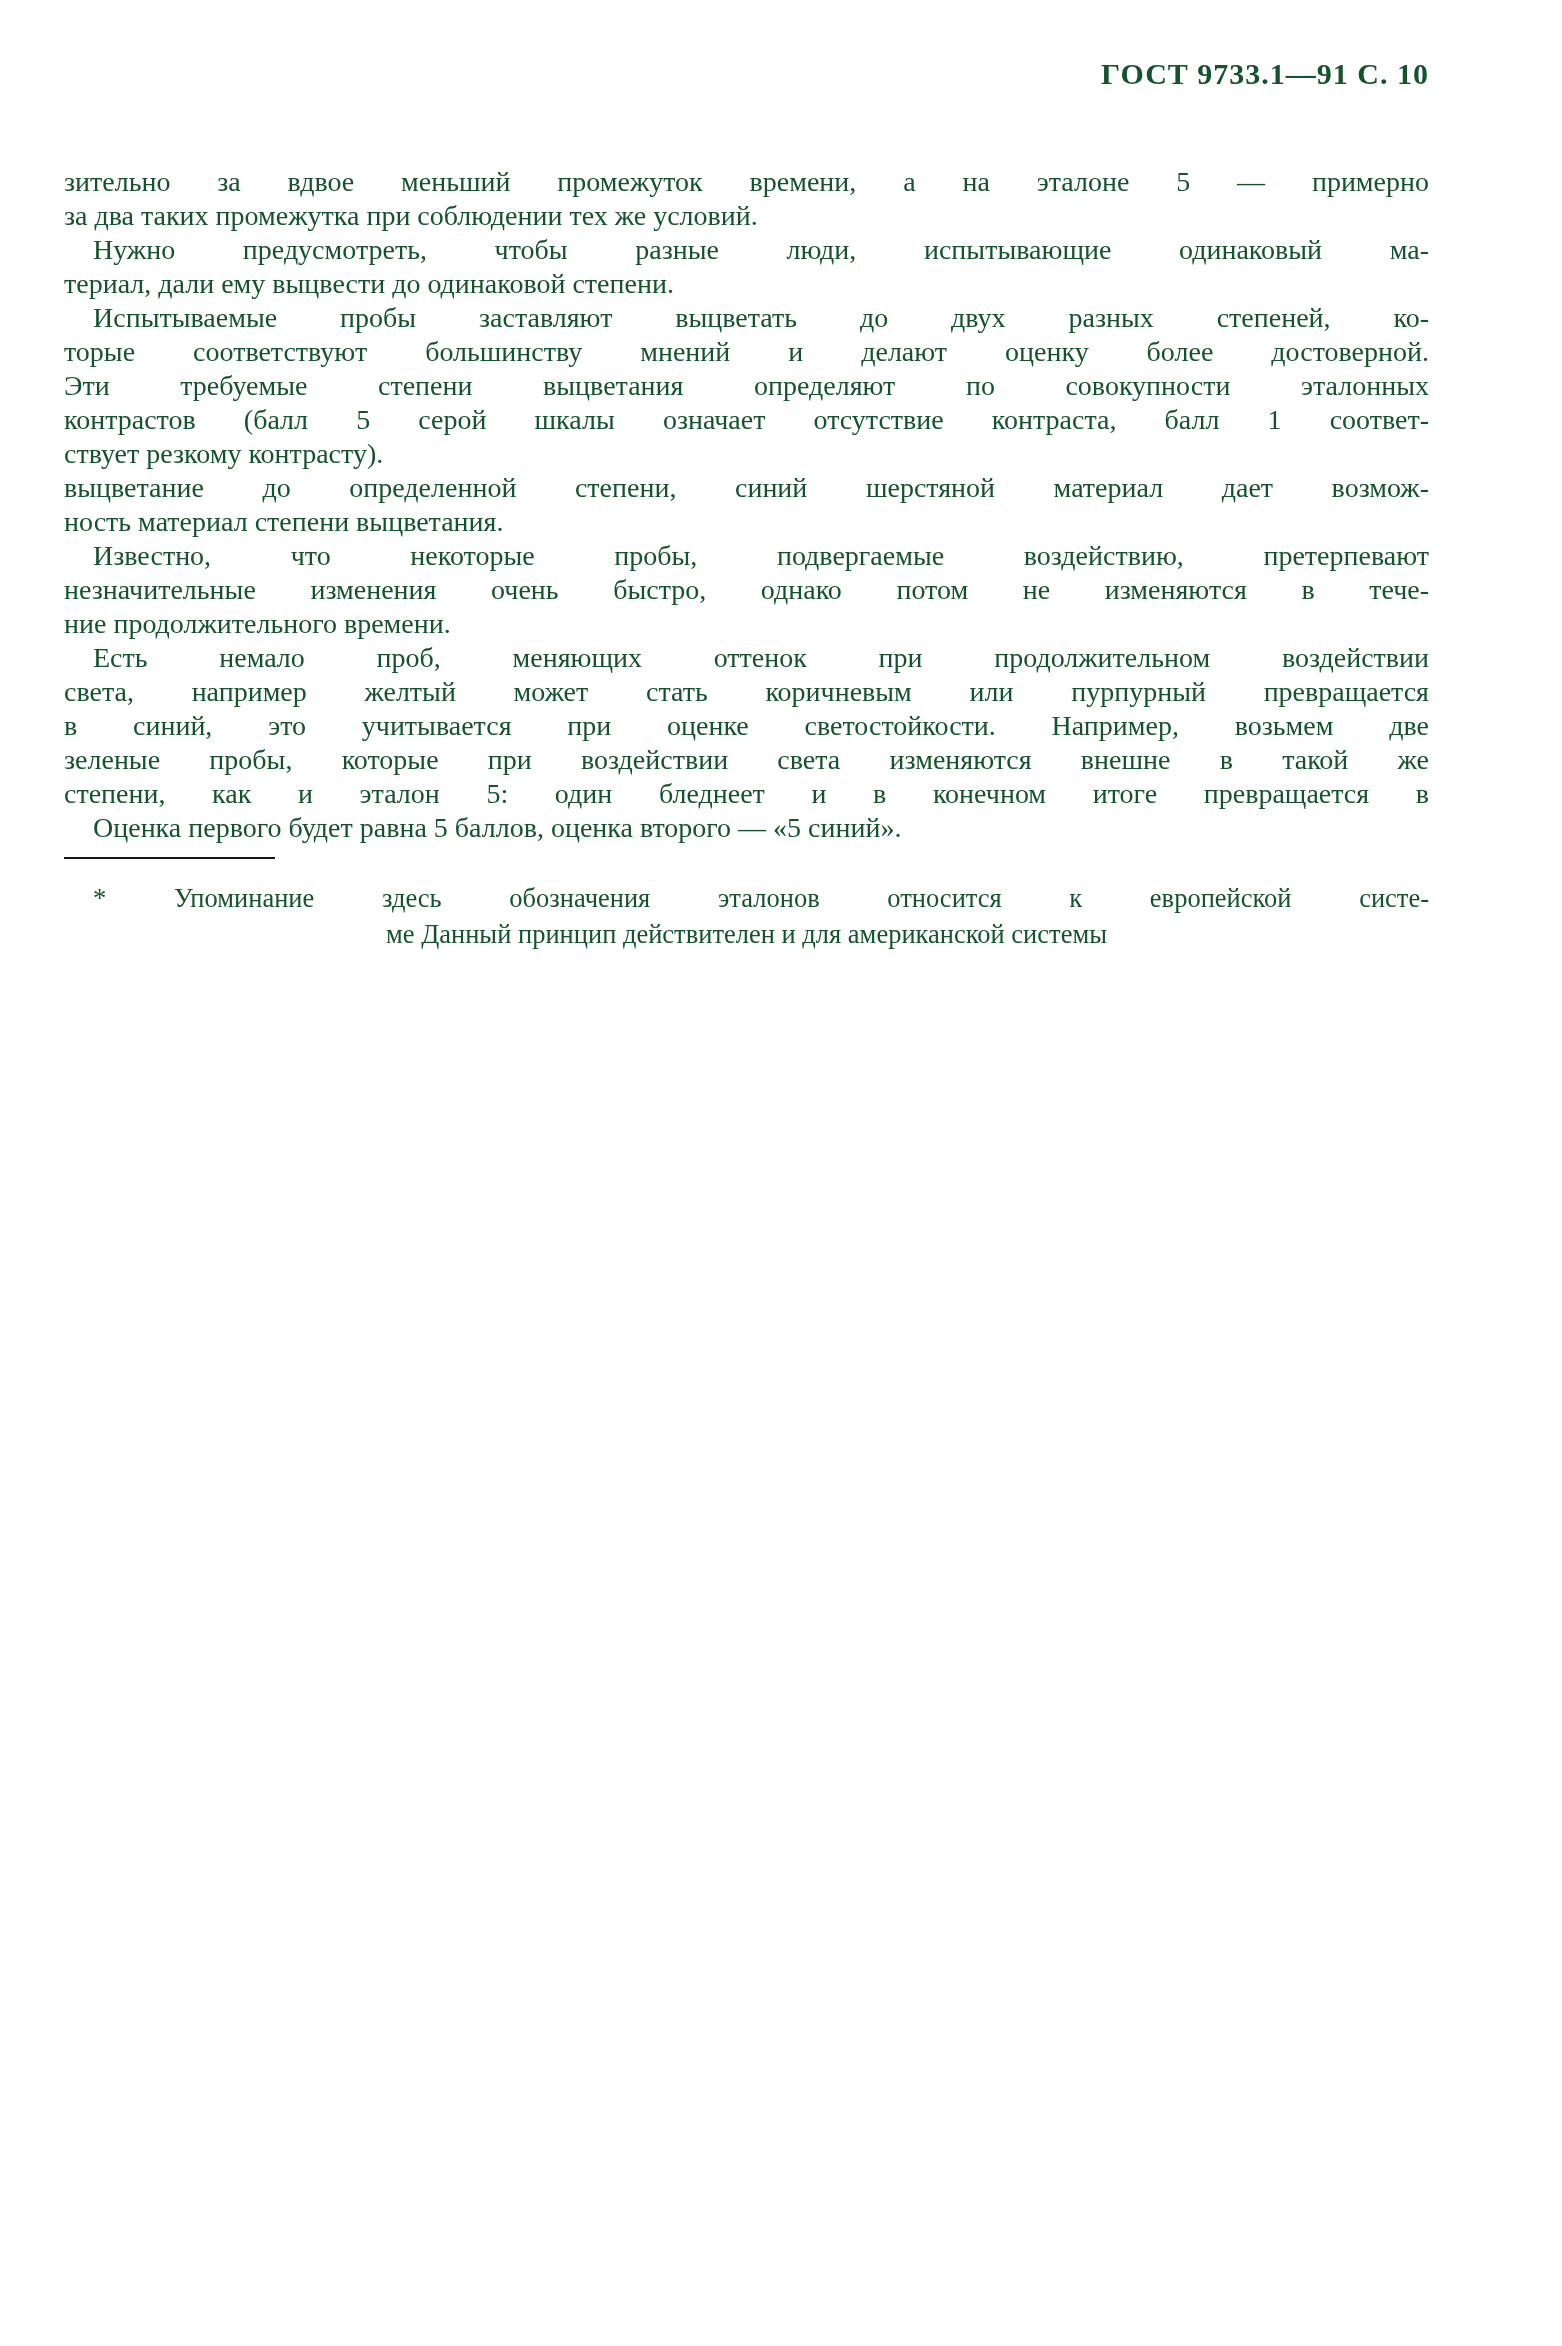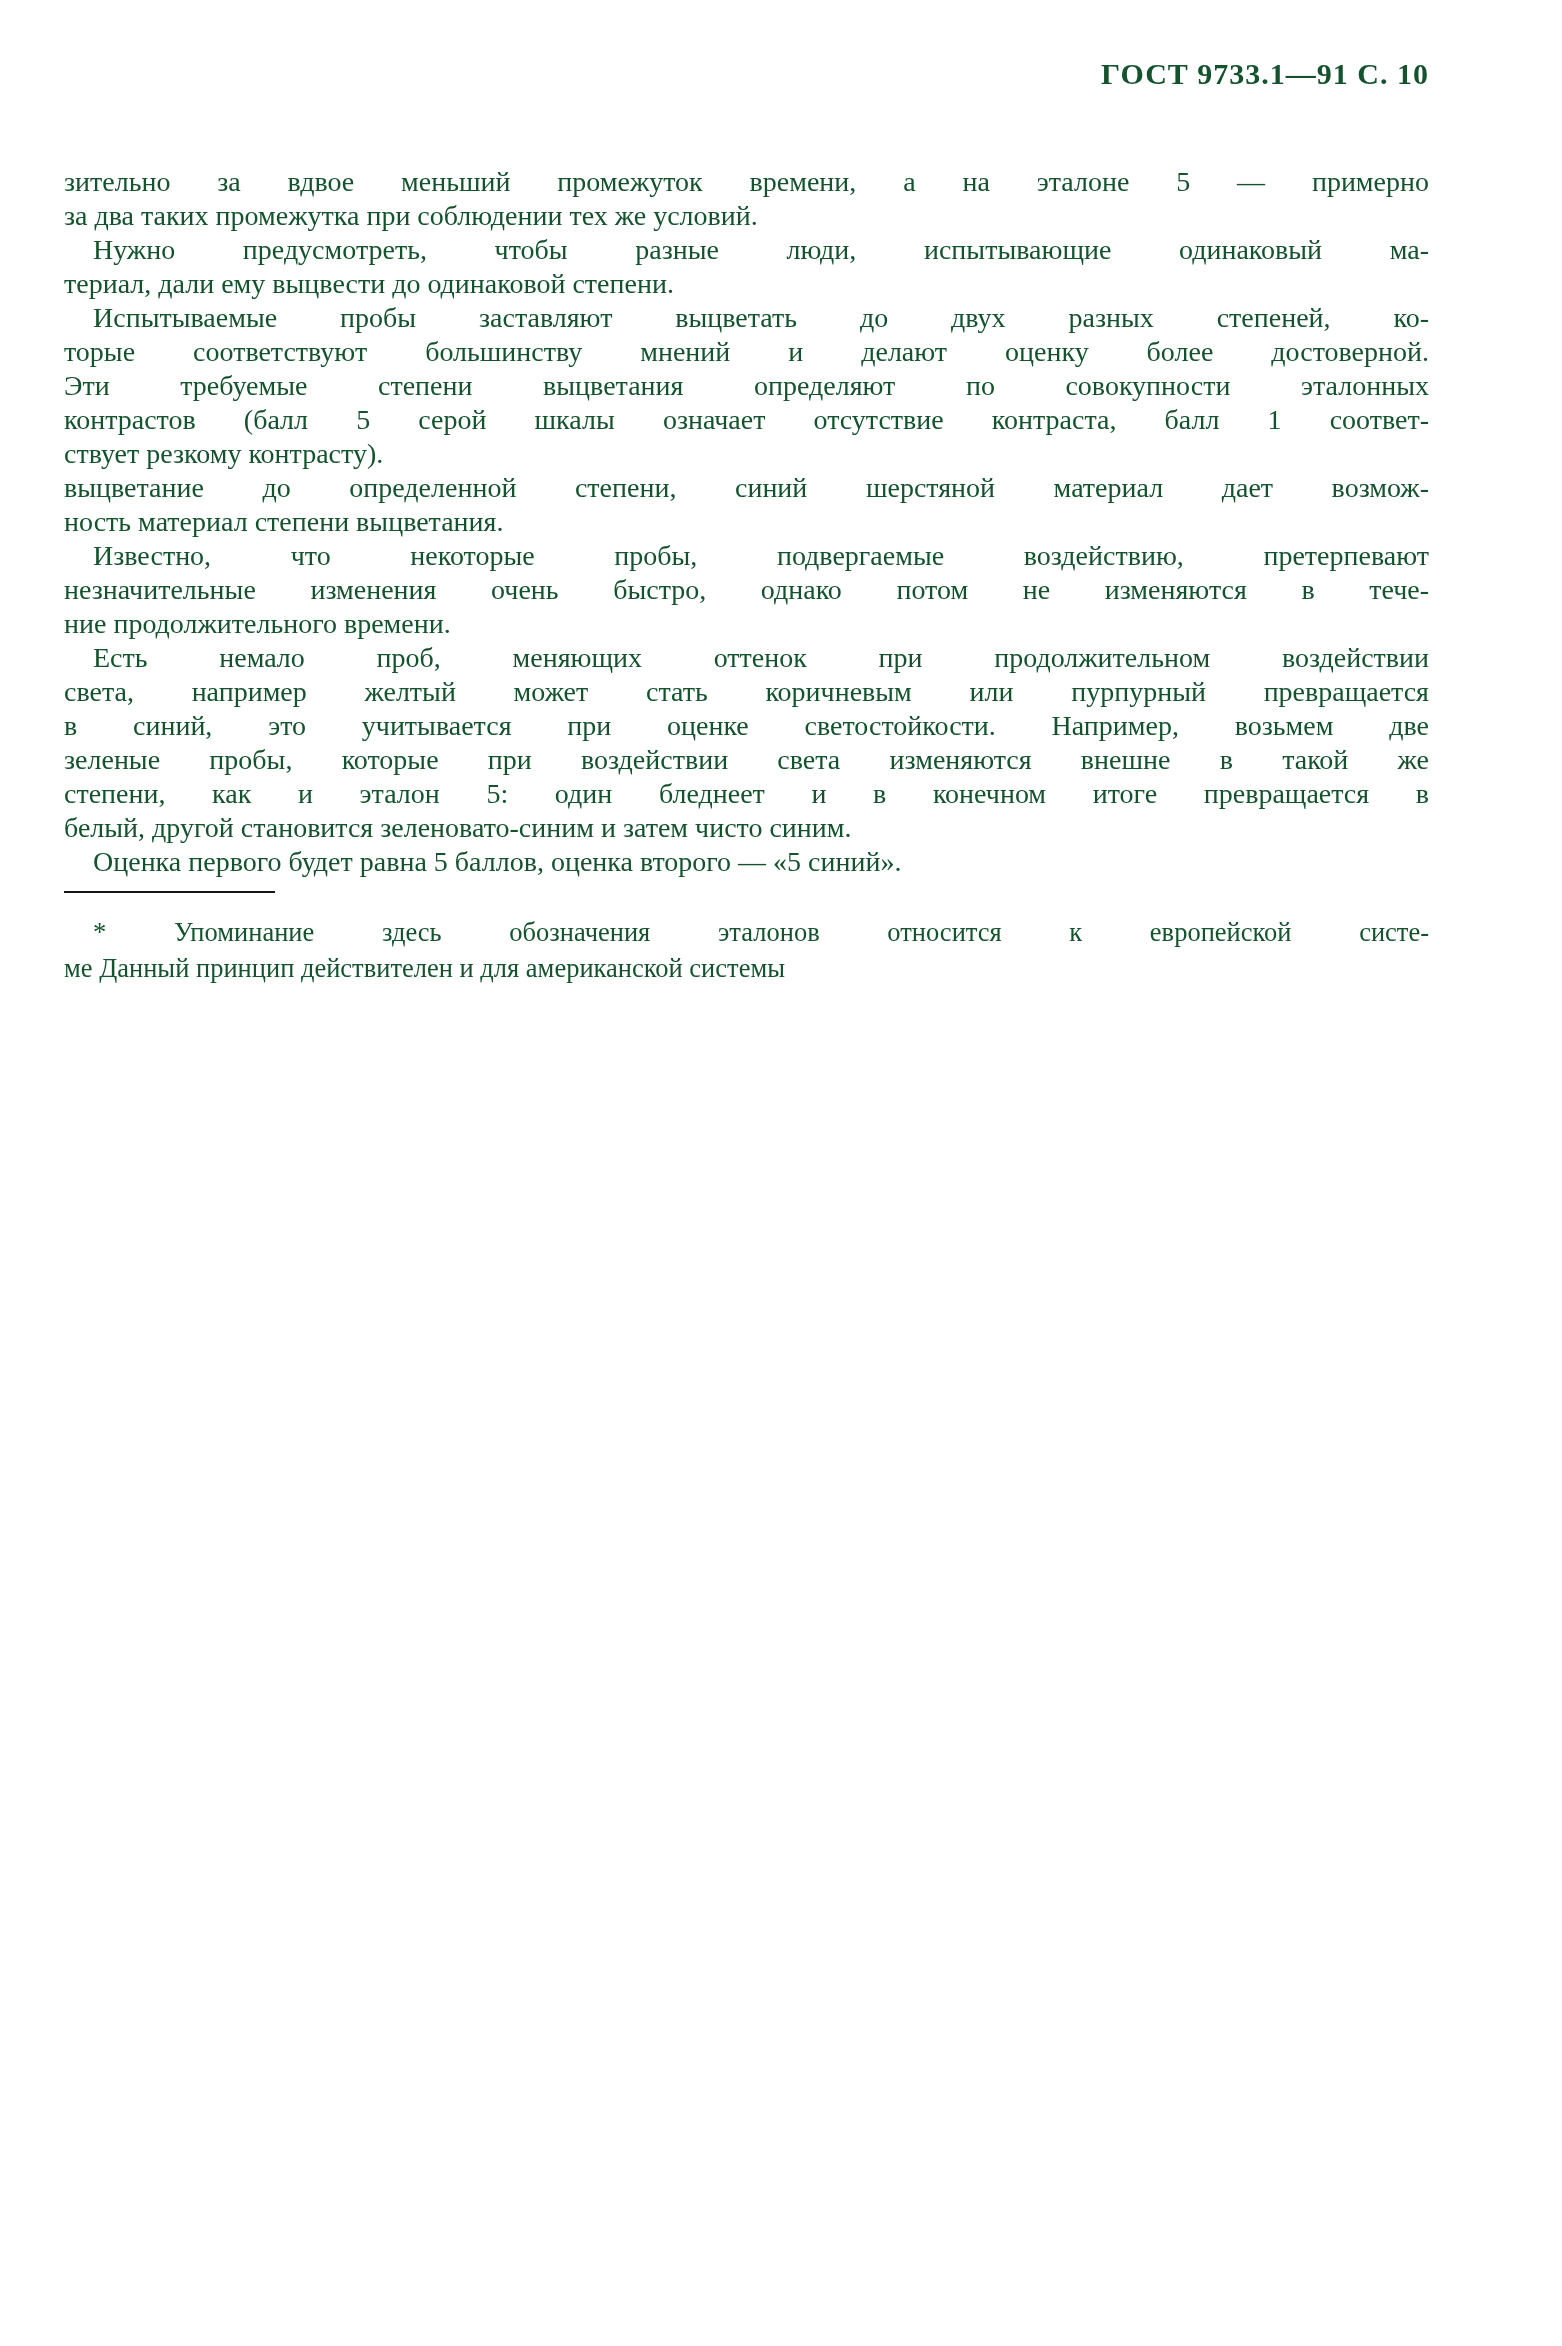--- a/index.html
+++ b/index.html
@@ -40,21 +40,21 @@
   .fn-sep {
     width: 211px;
     border: 0;
     border-top: 2.9px solid #161616;
     margin: 11.8px 0 21.6px 0;
   }
   .fn-ln {
     font-size: 26.5px;
     line-height: 36px;
     min-height: 36px;
-    text-align: left;
+    text-align: center;
   }
   .fn-jl {
     text-align: justify;
     text-align-last: justify;
   }
 </style>
 </head>
 <body>
 
 <div class="page">
@@ -77,21 +77,20 @@
       <div class="ln jl">выцветание до определенной степени, синий шерстяной материал дает возмож-</div>
       <div class="ln">ность материал степени выцветания.</div>
       <div class="ln jl in">Известно, что некоторые пробы, подвергаемые воздействию, претерпевают</div>
       <div class="ln jl">незначительные изменения очень быстро, однако потом не изменяются в тече-</div>
       <div class="ln">ние продолжительного времени.</div>
       <div class="ln jl in">Есть немало проб, меняющих оттенок при продолжительном воздействии</div>
       <div class="ln jl">света, например желтый может стать коричневым или пурпурный превращается</div>
       <div class="ln jl">в синий, это учитывается при оценке светостойкости. Например, возьмем две</div>
       <div class="ln jl">зеленые пробы, которые при воздействии света изменяются внешне в такой же</div>
       <div class="ln jl">степени, как и эталон 5: один бледнеет и в конечном итоге превращается в</div>
-      <div class="ln">белый, другой становится зеленовато-синим и затем чисто синим.</div>
       <div class="ln in">Оценка первого будет равна 5 баллов, оценка второго — «5 синий».</div>
     </div>
 
     <hr class="fn-sep">
 
     <div>
       <div class="fn-ln fn-jl in">* Упоминание здесь обозначения эталонов относится к европейской систе-</div>
       <div class="fn-ln">ме Данный принцип действителен и для американской системы</div>
     </div>
 

